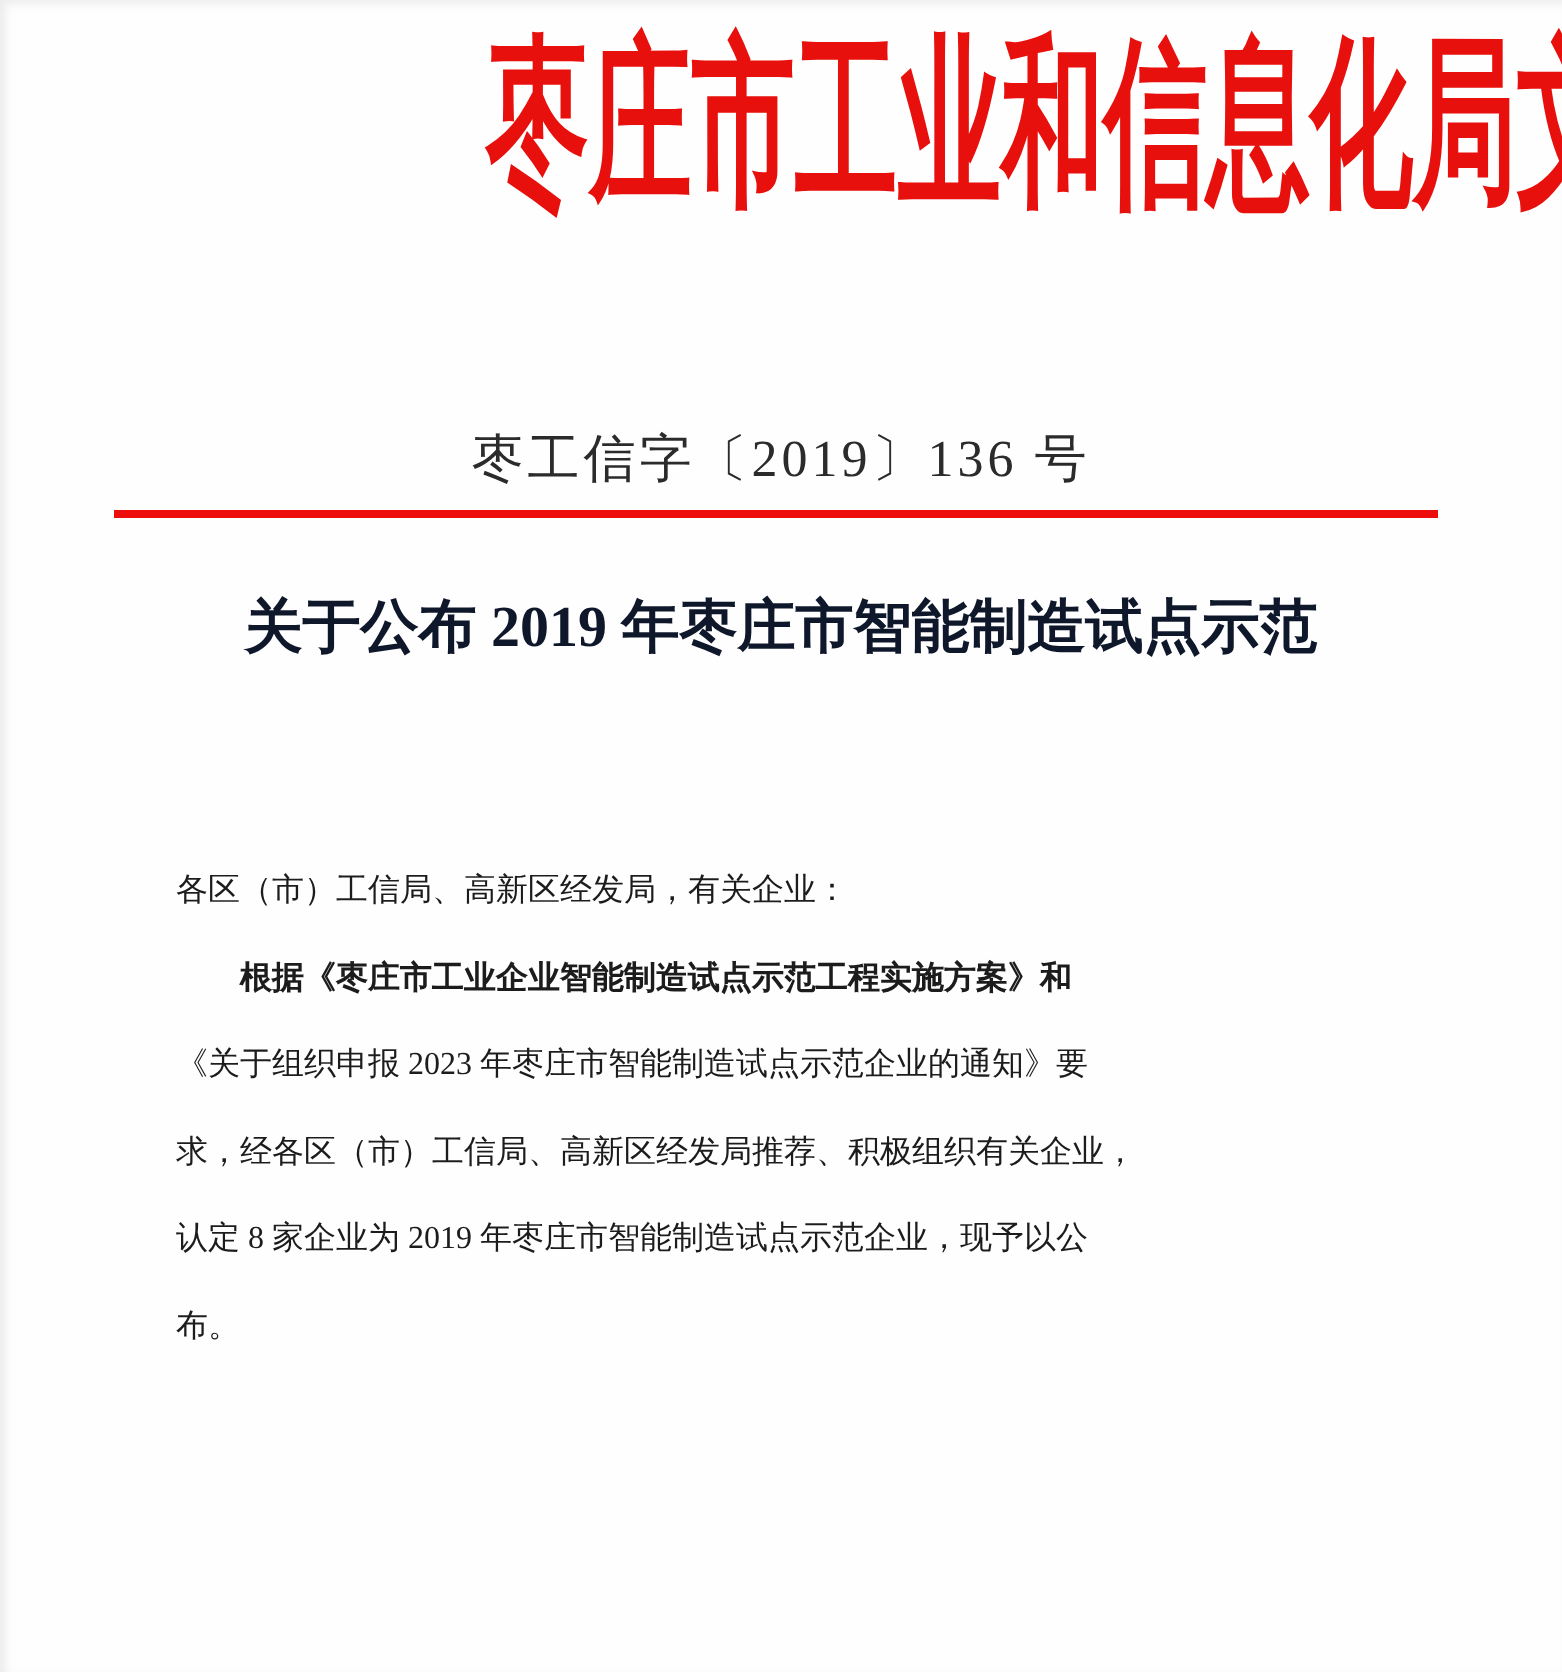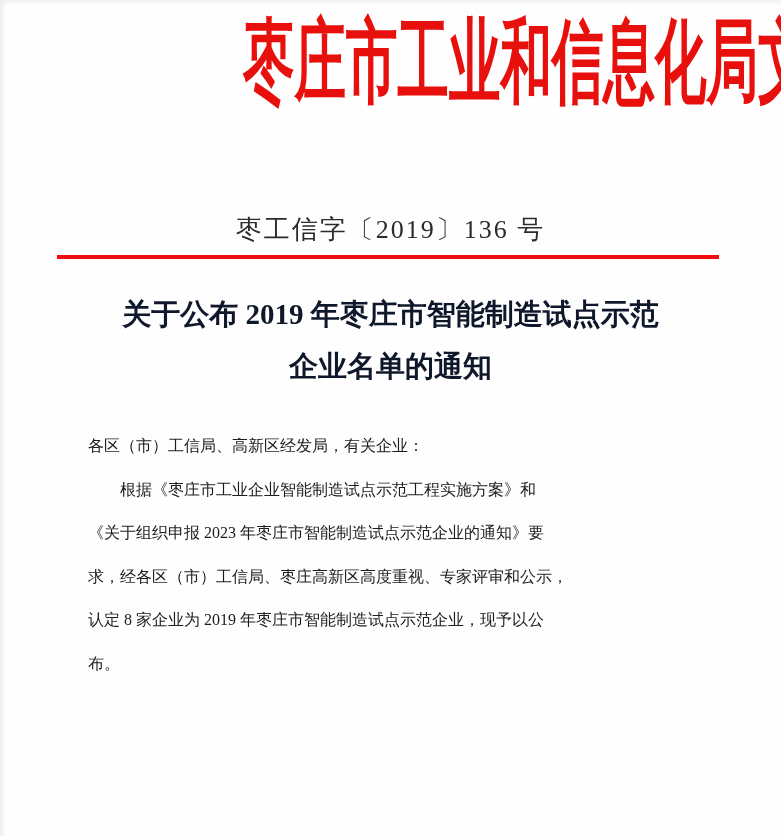--- a/index.html
+++ b/index.html
@@ -84,42 +84,42 @@
     font-size: 16px;
     line-height: 43.5px;
     color: #1c1c1c;
   }
   .body-line {
     white-space: nowrap;
     overflow: visible;
   }
   .body-line.indent {
     text-indent: 2em;
+    font-weight: bold;
   }
 </style>
 </head>
 <body>
 
 <div class="page">
 
   <div class="agency-header">
     <span class="stretched">枣庄市工业和信息化局文件</span>
   </div>
 
   <div class="doc-number">枣工信字〔2019〕136 号</div>
 
   <div class="red-rule"></div>
 
   <div class="doc-title">
     <div>关于公布 2019 年枣庄市智能制造试点示范</div>
-    <div>企业名单的通知</div>
   </div>
 
   <div class="doc-body">
     <div class="body-line">各区（市）工信局、高新区经发局，有关企业：</div>
     <div class="body-line indent">根据《枣庄市工业企业智能制造试点示范工程实施方案》和</div>
     <div class="body-line">《关于组织申报 2023 年枣庄市智能制造试点示范企业的通知》要</div>
-    <div class="body-line">求，经各区（市）工信局、枣庄高新区高度重视、专家评审和公示，</div>
+    <div class="body-line">求，经各区（市）工信局、高新区经发局推荐、积极组织有关企业，</div>
     <div class="body-line">认定 8 家企业为 2019 年枣庄市智能制造试点示范企业，现予以公</div>
     <div class="body-line">布。</div>
   </div>
 
 </div>
 
 </body></html>

